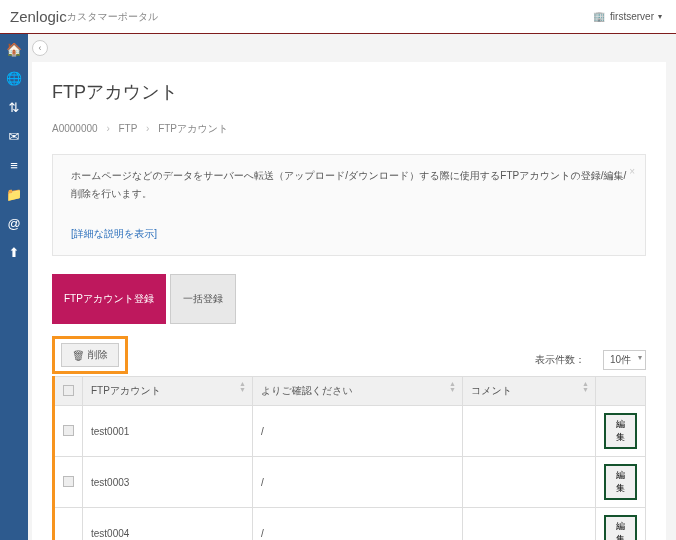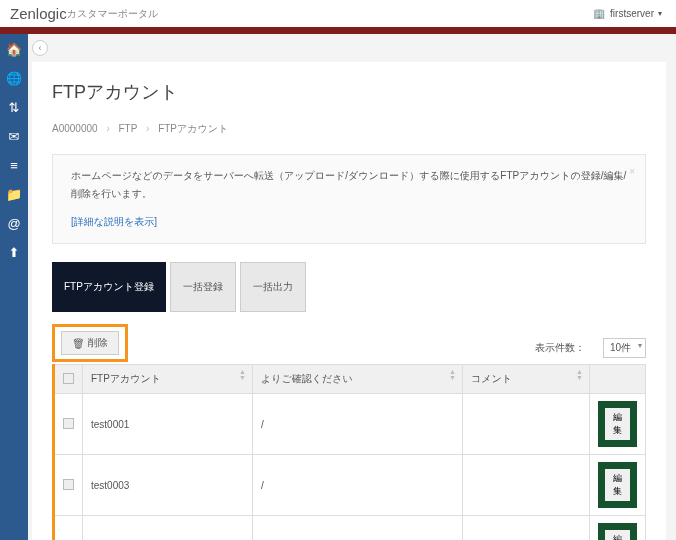--- a/index.html
+++ b/index.html
@@ -1,54 +1,54 @@
 <!DOCTYPE html>
 <html><head>
 <meta charset="utf-8">
 <style>
 *{margin:0;padding:0;box-sizing:border-box;font-family:"Hiragino Kaku Gothic Pro","メイリオ",Meiryo,sans-serif}
 body{background:#fff;font-size:11px;color:#333}
-.header{height:34px;border-bottom:7px solid #7f1d1d;display:flex;align-items:center;padding-left:10px}
+.header{height:34px;border-bottom:1px solid #7f1d1d;display:flex;align-items:center;padding-left:10px}
 .logo{font-size:15px;color:#555;font-weight:300}
 .logo-sub{font-size:10px;color:#888;}
 .nav{display:flex;margin-left:20px;height:100%}
 .nav-item{padding:0 14px;display:flex;flex-direction:column;justify-content:center;border-right:1px solid #eee;font-size:10px;color:#555;cursor:pointer}
 .nav-item.selected{background:#f7f7f7}
 .nav-sub{font-size:8px;color:#999}
 .user{margin-left:auto;margin-right:14px;font-size:10px;color:#555;display:flex;align-items:center;gap:4px}
 .layout{display:flex;min-height:506px}
 .sidebar{width:28px;background:#2d5a8e;display:flex;flex-direction:column;align-items:center;padding-top:8px;gap:14px}
 .side-icon{color:#fff;font-size:13px;cursor:pointer}
 .main{flex:1;background:#f4f4f4;padding:4px 10px 20px 4px;position:relative}
 .topbar{height:20px;display:flex;align-items:center}
 .circle-btn{width:16px;height:16px;border-radius:50%;background:#fff;border:1px solid #ccc;display:flex;align-items:center;justify-content:center;font-size:9px;color:#888;cursor:pointer}
 .card{background:#fff;margin-top:4px;padding:18px 20px 30px 20px}
 .title{font-size:18px;color:#444;font-weight:normal}
 .breadcrumb{margin-top:18px;font-size:10px;color:#888}
 .breadcrumb span.sep{margin:0 6px;color:#bbb}
 .info-box{border:1px solid #e5e5e5;background:#fafafa;padding:12px 18px;margin-top:18px;font-size:10px;color:#555;line-height:1.8;position:relative}
 .info-box .close{position:absolute;top:8px;right:10px;color:#ccc;cursor:pointer}
 .link{color:#2a6ebb;cursor:pointer}
-.detail-link{color:#2a6ebb;margin-top:10px;display:inline-block}
+.detail-link{color:#2a6ebb;margin-top:22px;display:inline-block}
 .btns{margin-top:18px;display:flex;gap:4px}
-.btn-primary{background:#0f172a;color:#fff;border:none;padding:18px 12px;font-size:10px;cursor:pointer}
+.btn-primary{background:#be185d;color:#fff;border:none;padding:18px 12px;font-size:10px;cursor:pointer}
 .btn-secondary{background:#e8e8e8;color:#555;border:1px solid #ccc;padding:6px 12px;font-size:10px;cursor:pointer}
 .hl-box{border:3px solid #f7941e;margin-top:6px;padding:0;display:inline-block}
 .del-bar{padding:4px 6px}
 .btn-delete{background:#f0f0f0;border:1px solid #ccc;padding:4px 10px;font-size:10px;color:#555;cursor:pointer;display:flex;align-items:center;gap:3px}
 .pager-row{display:flex;justify-content:flex-end;align-items:center;margin-top:-24px;margin-bottom:6px;font-size:10px;color:#555;gap:18px}
 .select{border:1px solid #ccc;padding:2px 14px 2px 6px;font-size:10px;background:#fff;cursor:pointer;position:relative}
 .select::after{content:"▾";position:absolute;right:3px;color:#888;font-size:8px}
 .tbl-wrap{display:flex}
 table{border-collapse:collapse;width:100%}
 th,td{border:1px solid #ddd;padding:7px 8px;font-size:10px;text-align:left;color:#555}
 th{background:#f0f0f0;font-weight:normal;position:relative}
 .sort{position:absolute;right:6px;top:4px;font-size:7px;color:#bbb;line-height:6px}
 .chk{width:11px;height:11px;border:1px solid #bbb;background:#eee;display:inline-block}
-.btn-edit{background:#f0f0f0;border:7px solid #14532d;padding:3px 8px;font-size:9px;cursor:pointer}
+.btn-edit{background:#f0f0f0;border:2px solid #14532d;padding:3px 8px;font-size:9px;cursor:pointer}
 .col-chk{width:26px;text-align:center}
 .col-acct{width:170px}
 .col-home{width:210px}
 .col-edit{width:50px;text-align:center}
 </style>
 </head>
 <body>
 
 <div class="header">
   <span class="logo">Zenlogic</span>
@@ -88,21 +88,20 @@
 
       <div class="info-box">
         <span class="close">×</span>
         <div>ホームページなどのデータをサーバーへ転送（アップロード/ダウンロード）する際に使用するFTPアカウントの登録/編集/削除を行います。</div>
         <div class="detail-link">[詳細な説明を表示]</div>
       </div>
 
       <div class="btns">
         <button class="btn-primary">FTPアカウント登録</button>
         <button class="btn-secondary">一括登録</button>
-        <button class="btn-secondary">一括出力</button>
       </div>
 
       <div style="display:flex;align-items:flex-start;margin-top:6px">
         <div class="hl-box">
           <div class="del-bar">
             <button class="btn-delete">
               <span>🗑</span>
               <span>削除</span>
             </button>
           </div>

